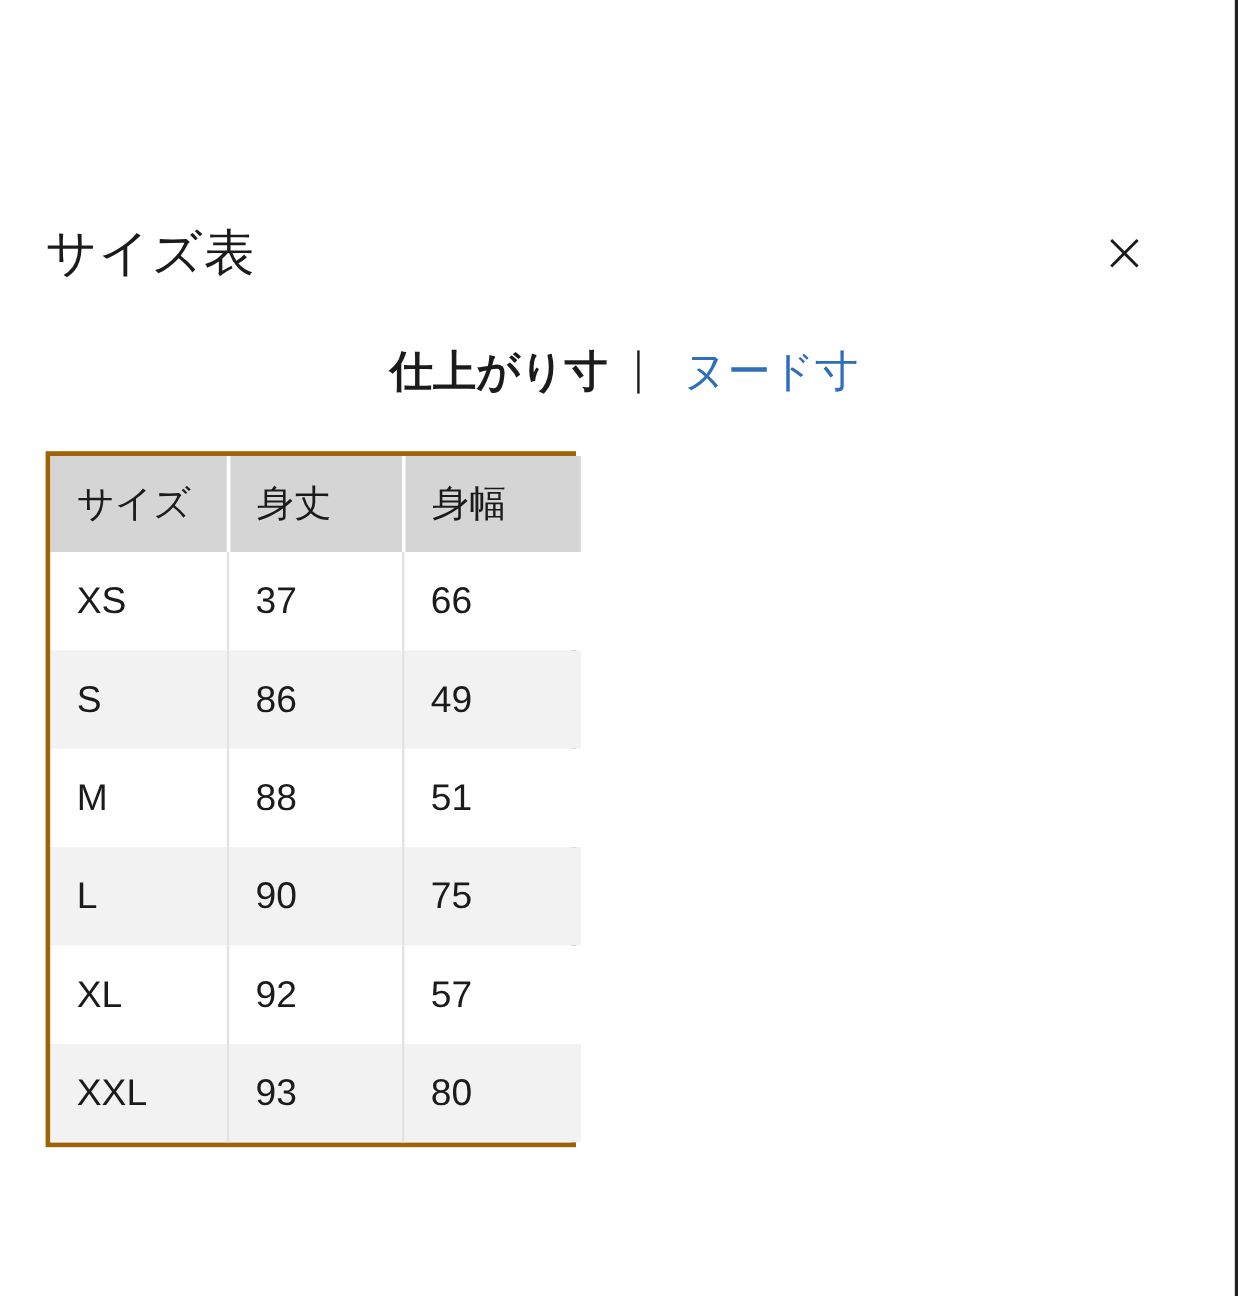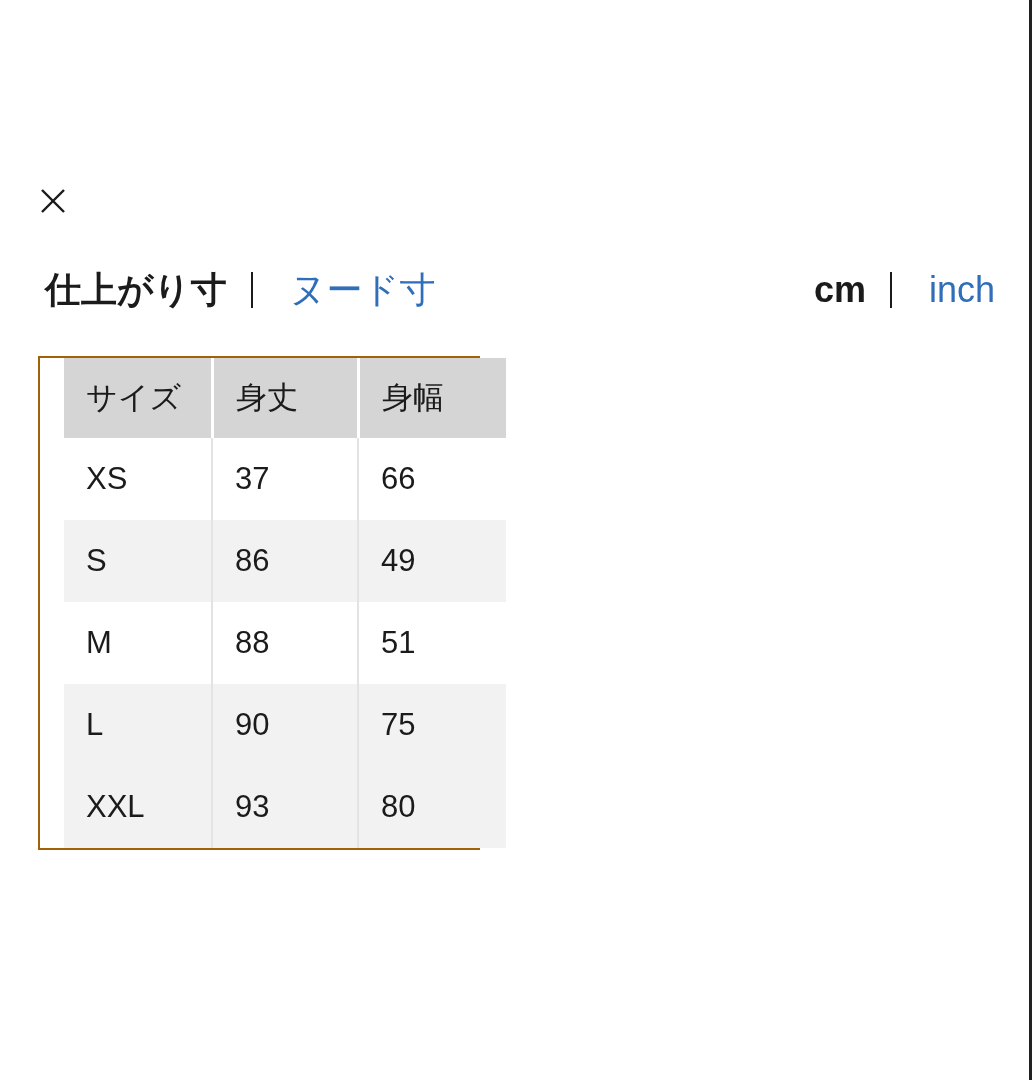--- a/index.html
+++ b/index.html
@@ -41,20 +41,21 @@
     padding: 0;
   }
   
   .controls-row {
     display: flex;
     justify-content: space-between;
     align-items: center;
     margin-top: 52px;
     padding-left: 45px;
     padding-right: 37px;
+    flex-direction: column;
   }
   .toggle-group {
     display: flex;
     align-items: center;
     font-size: 36px;
     line-height: 44px;
   }
   .toggle-active {
     font-weight: 700;
     color: #1b1b1b;
@@ -71,22 +72,21 @@
     display: inline-block;
     width: 2px;
     height: 36px;
     background: #1b1b1b;
     margin: 0 24px;
   }
   
   .size-table-wrap {
     margin: 44px 0 0 38px;
     width: 442px;
-    border: 2px solid #a16207;
-    padding-left: 24px;
+    border: 4px solid #a16207;
   }
   table.size-table {
     width: 100%;
     border-collapse: separate;
     border-spacing: 0;
     table-layout: fixed;
     font-size: 31px;
     color: #1b1b1b;
   }
   .size-table th {
@@ -109,40 +109,36 @@
   .size-table tr.alt td { background: #f2f2f2; }
 </style>
 </head>
 <body>
 
 <div class="screen-edge-line"></div>
 
 <div>
 
   <div class="modal-header">
+    <h1 class="modal-title">サイズ表</h1>
     <button class="close-btn">
       <span style="display:flex;">
         <svg width="28" height="28" viewBox="0 0 28 28">
           <line x1="3" y1="3" x2="25" y2="25" stroke="#1a1a1a" stroke-width="2.4"></line>
           <line x1="25" y1="3" x2="3" y2="25" stroke="#1a1a1a" stroke-width="2.4"></line>
         </svg>
       </span>
     </button>
   </div>
 
   <div class="controls-row">
     <div class="toggle-group">
       <span class="toggle-active">仕上がり寸</span>
       <span class="toggle-divider"></span>
       <a class="toggle-link">ヌード寸</a>
-    </div>
-    <div class="toggle-group">
-      <span class="toggle-active">cm</span>
-      <span class="toggle-divider"></span>
-      <a class="toggle-link">inch</a>
     </div>
   </div>
 
   <div class="size-table-wrap">
     <table class="size-table">
       <colgroup>
         <col style="width:147px">
           <col style="width:146px">
           <col style="width:149px">
       </colgroup>
@@ -167,20 +163,25 @@
           <tr>
             <td>M</td>
             <td>88</td>
             <td>51</td>
           </tr>
           <tr class="alt">
             <td>L</td>
             <td>90</td>
             <td>75</td>
           </tr>
+          <tr>
+            <td>XL</td>
+            <td>92</td>
+            <td>57</td>
+          </tr>
           <tr class="alt">
             <td>XXL</td>
             <td>93</td>
             <td>80</td>
           </tr>
         </tbody>
     </table>
   </div>
 
 </div>

